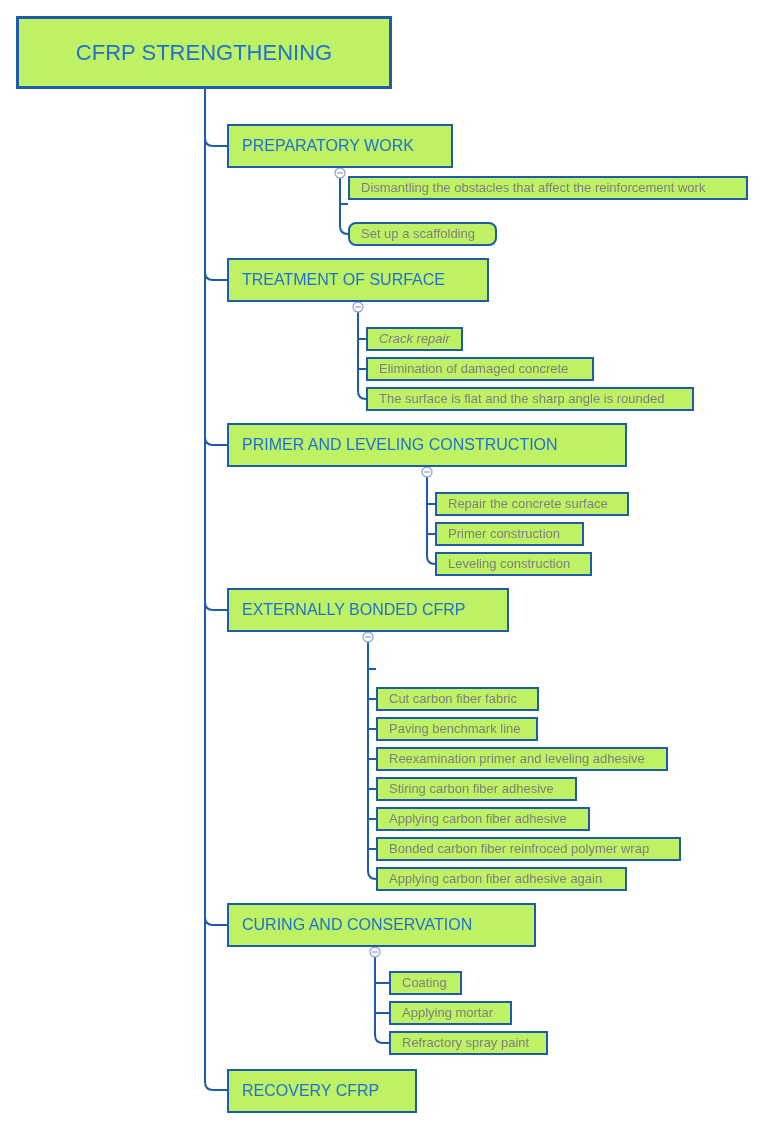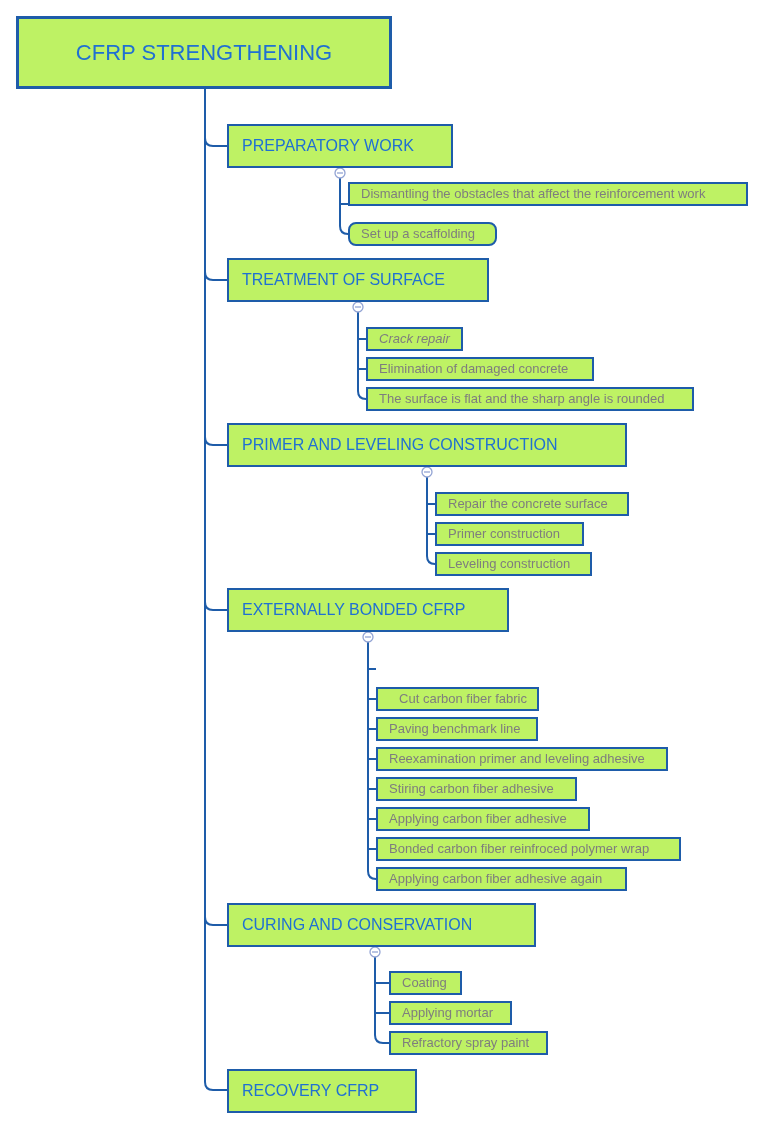--- a/index.html
+++ b/index.html
@@ -99,32 +99,32 @@
 
   <div class="node title" style="left:16px;top:16px;">CFRP STRENGTHENING</div>
 
   <div class="node heading" style="left:227px;top:124px;min-width:226px;">PREPARATORY WORK</div>
   <div class="node heading" style="left:227px;top:423px;min-width:400px;">PRIMER AND LEVELING CONSTRUCTION</div>
   <div class="node heading" style="left:227px;top:258px;min-width:262px;">TREATMENT OF SURFACE</div>
   <div class="node heading" style="left:227px;top:588px;min-width:282px;">EXTERNALLY BONDED CFRP</div>
   <div class="node heading" style="left:227px;top:903px;min-width:309px;">CURING AND CONSERVATION</div>
   <div class="node heading" style="left:227px;top:1069px;min-width:190px;">RECOVERY CFRP</div>
 
-  <div class="node child" style="left:348px;top:182px;min-width:400px;">Dismantling the obstacles that affect the reinforcement work</div>
+  <div class="node child" style="left:348px;top:176px;min-width:400px;">Dismantling the obstacles that affect the reinforcement work</div>
   <div class="node child" style="left:348px;top:222px;min-width:149px;border-radius:8px;">Set up a scaffolding</div>
 
   <div class="node child" style="left:366px;top:327px;min-width:97px;font-style:italic;">Crack repair</div>
   <div class="node child" style="left:366px;top:357px;min-width:228px;">Elimination of damaged concrete</div>
   <div class="node child" style="left:435px;top:492px;min-width:194px;">Repair the concrete surface</div>
 
   <div class="node child" style="left:366px;top:387px;min-width:328px;">The surface is flat and the sharp angle is rounded</div>
   <div class="node child" style="left:435px;top:522px;min-width:149px;">Primer construction</div>
   <div class="node child" style="left:435px;top:552px;min-width:157px;">Leveling construction</div>
 
-  <div class="node child" style="left:376px;top:687px;min-width:163px;text-align:right;">Cut carbon fiber fabric</div>
+  <div class="node child" style="left:376px;top:687px;min-width:163px;">Cut carbon fiber fabric</div>
   <div class="node child" style="left:376px;top:717px;min-width:162px;">Paving benchmark line</div>
   <div class="node child" style="left:376px;top:747px;min-width:292px;">Reexamination primer and leveling adhesive</div>
   <div class="node child" style="left:376px;top:777px;min-width:201px;">Stiring carbon fiber adhesive</div>
   <div class="node child" style="left:376px;top:807px;min-width:214px;">Applying carbon fiber adhesive</div>
   <div class="node child" style="left:376px;top:837px;min-width:305px;">Bonded carbon fiber reinfroced polymer wrap</div>
   <div class="node child" style="left:376px;top:867px;min-width:251px;">Applying carbon fiber adhesive again</div>
 
   <div class="node child" style="left:389px;top:971px;min-width:73px;">Coating</div>
   <div class="node child" style="left:389px;top:1001px;min-width:123px;">Applying mortar</div>
   <div class="node child" style="left:389px;top:1031px;min-width:159px;">Refractory spray paint</div>

